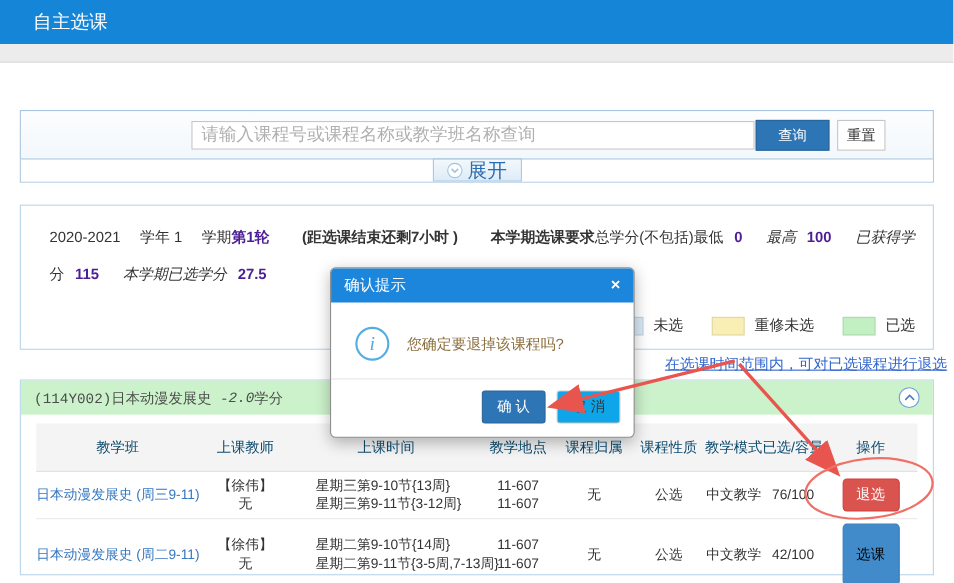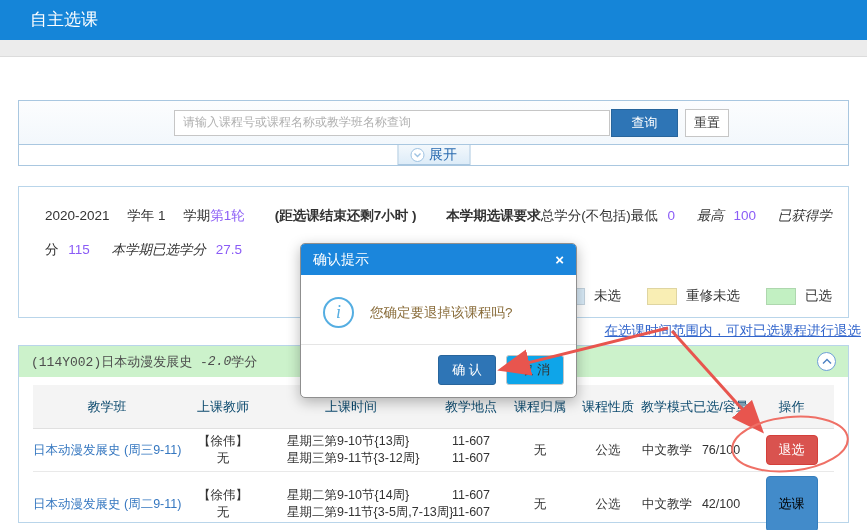--- a/index.html
+++ b/index.html
@@ -7,34 +7,34 @@
   .stage { position: relative; width: 867px; height: 530px; background: #fff; overflow: hidden; color: #333; font-size: 13px; }
 
   
   .topbar { position: absolute; top: 0; left: 0; right: 0; height: 40px; background: #1585d8; }
   .topbar-title { position: absolute; left: 30px; top: 0; line-height: 40px; color: #fff; font-size: 17px; }
   .subbar { position: absolute; top: 40px; left: 0; right: 0; height: 17px; background: #ececec; border-bottom: 1px solid #dcdcdc; }
 
   
   .search-panel { position: absolute; left: 18px; top: 100px; width: 831px; border: 1px solid #a9c7e0; background: linear-gradient(180deg, #fcfdfe, #eef5fb); }
   .search-row { height: 43px; display: flex; align-items: center; padding-left: 155px; }
-  .search-input { width: 436px; height: 26px; border: 1px solid #c6c6c6; padding: 0 8px; font-size: 12px; color: #333; background: #fff; font-family: Liberation Mono, monospace; }
+  .search-input { width: 512px; height: 26px; border: 1px solid #c6c6c6; padding: 0 8px; font-size: 16px; color: #333; background: #fff; font-family: Liberation Serif, serif; }
   .search-input::placeholder { color: #b0b0b0; }
   .btn { cursor: pointer; font-family: inherit; }
   .btn-query { margin-left: 1px; height: 28px; width: 67px; background: #2e75b6; border: 1px solid #28659c; color: #fff; font-size: 13px; }
   .btn-reset { margin-left: 7px; height: 28px; width: 44px; background: #fff; border: 1px solid #c6c6c6; color: #333; font-size: 13px; }
   .tab-strip { position: relative; height: 21px; border-top: 1px solid #a9c7e0; background: #fff; }
-  .expand-tab { position: absolute; left: 50%; transform: translateX(-50%); top: -1px; height: 21px; padding: 0 12px; display: flex; align-items: center; gap: 5px; background: linear-gradient(180deg, #f3f8fc, #ddecf8); border: 1px solid #a9c7e0; border-top: 1px solid #a9c7e0; color: #2b6cb0; font-size: 14px; cursor: pointer; }
+  .expand-tab { position: absolute; left: 50%; transform: translateX(-50%); top: -1px; height: 21px; padding: 0 12px; display: flex; align-items: center; gap: 5px; background: linear-gradient(180deg, #f3f8fc, #ddecf8); border: 1px solid #a9c7e0; border-top: 1px solid #a9c7e0; color: #2b6cb0; font-size: 18px; cursor: pointer; }
   .circle-icon { width: 14px; height: 14px; border-radius: 50%; border: 1px solid #9fc3e2; background: #fff; display: inline-flex; align-items: center; justify-content: center; }
 
   
   .info-panel { position: absolute; left: 18px; top: 186px; width: 831px; height: 132px; border: 1px solid #b9d5ea; background: #fff; }
   .info-lines { padding: 12px 10px 0 26px; line-height: 34px; font-size: 13.5px; color: #333; }
   .sp14 { margin-left: 14px; } .sp18 { margin-left: 18px; font-style: italic; } .sp26 { margin-left: 26px; } .sp6 { margin-left: 6px; }
-  .red { color: #8b5cf6; }
+  .red { color: #4c1d95; font-weight: bold; }
   .bold { font-weight: bold; }
   .legend { position: absolute; right: 16px; bottom: 12px; display: flex; align-items: flex-end; gap: 26px; }
   .legend-item { display: flex; align-items: center; gap: 9px; font-size: 13.5px; color: #333; }
   .swatch { width: 30px; height: 17px; border: 1px solid rgba(0,0,0,0.10); }
 
   
   .hint-link { position: absolute; right: 6px; top: 322px; color: #3366cc; font-size: 13.5px; text-decoration: underline; cursor: pointer; }
 
   
   .course-panel { position: absolute; left: 18px; top: 345px; width: 831px; height: 178px; border: 1px solid #b9d5ea; background: #fff; }

